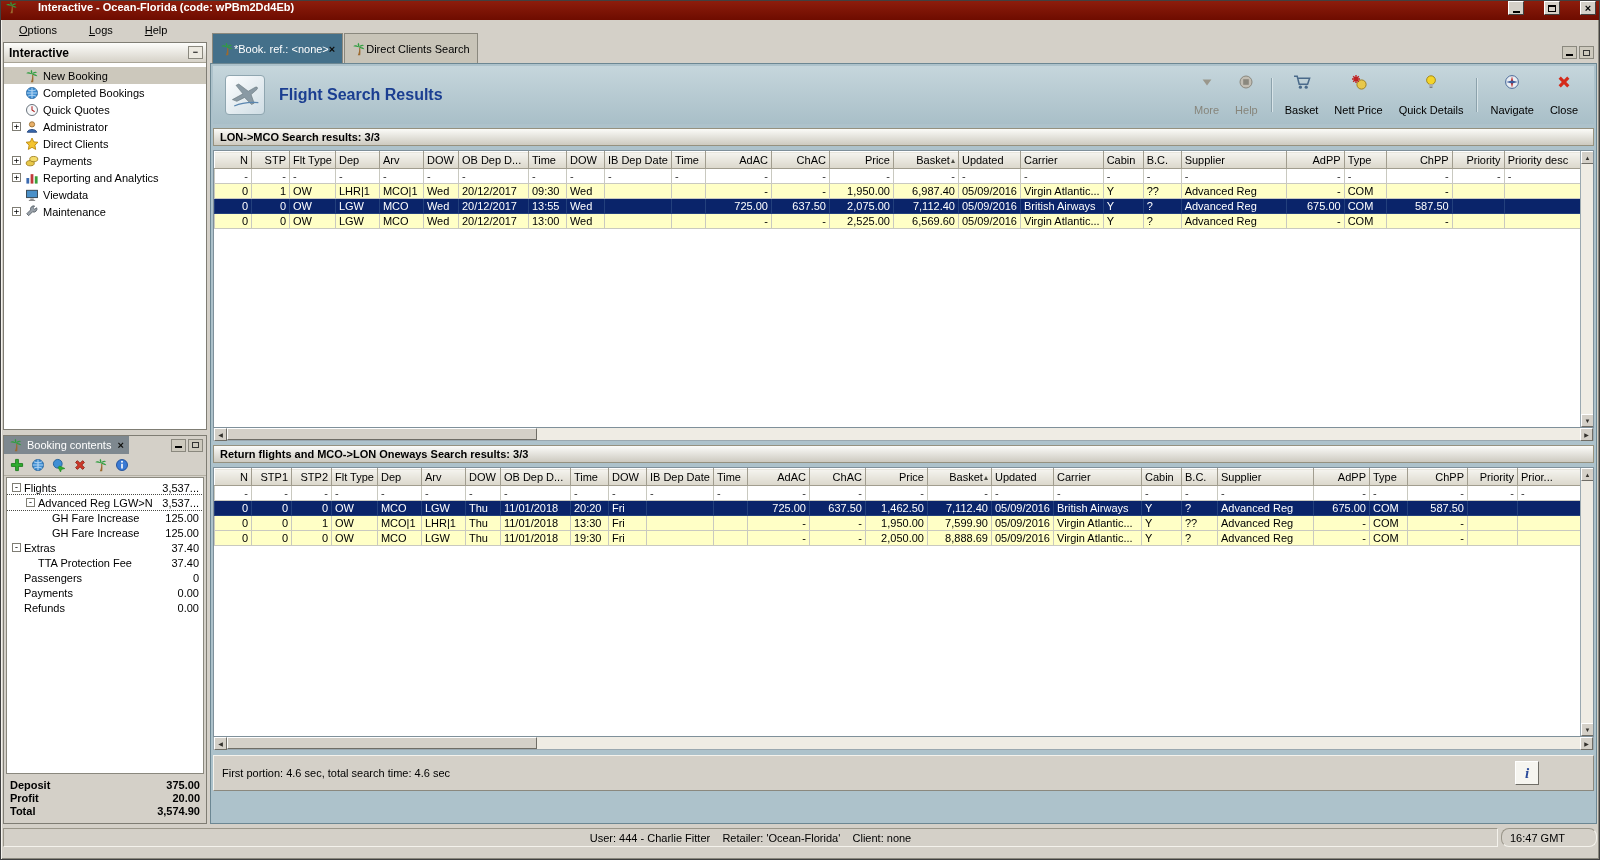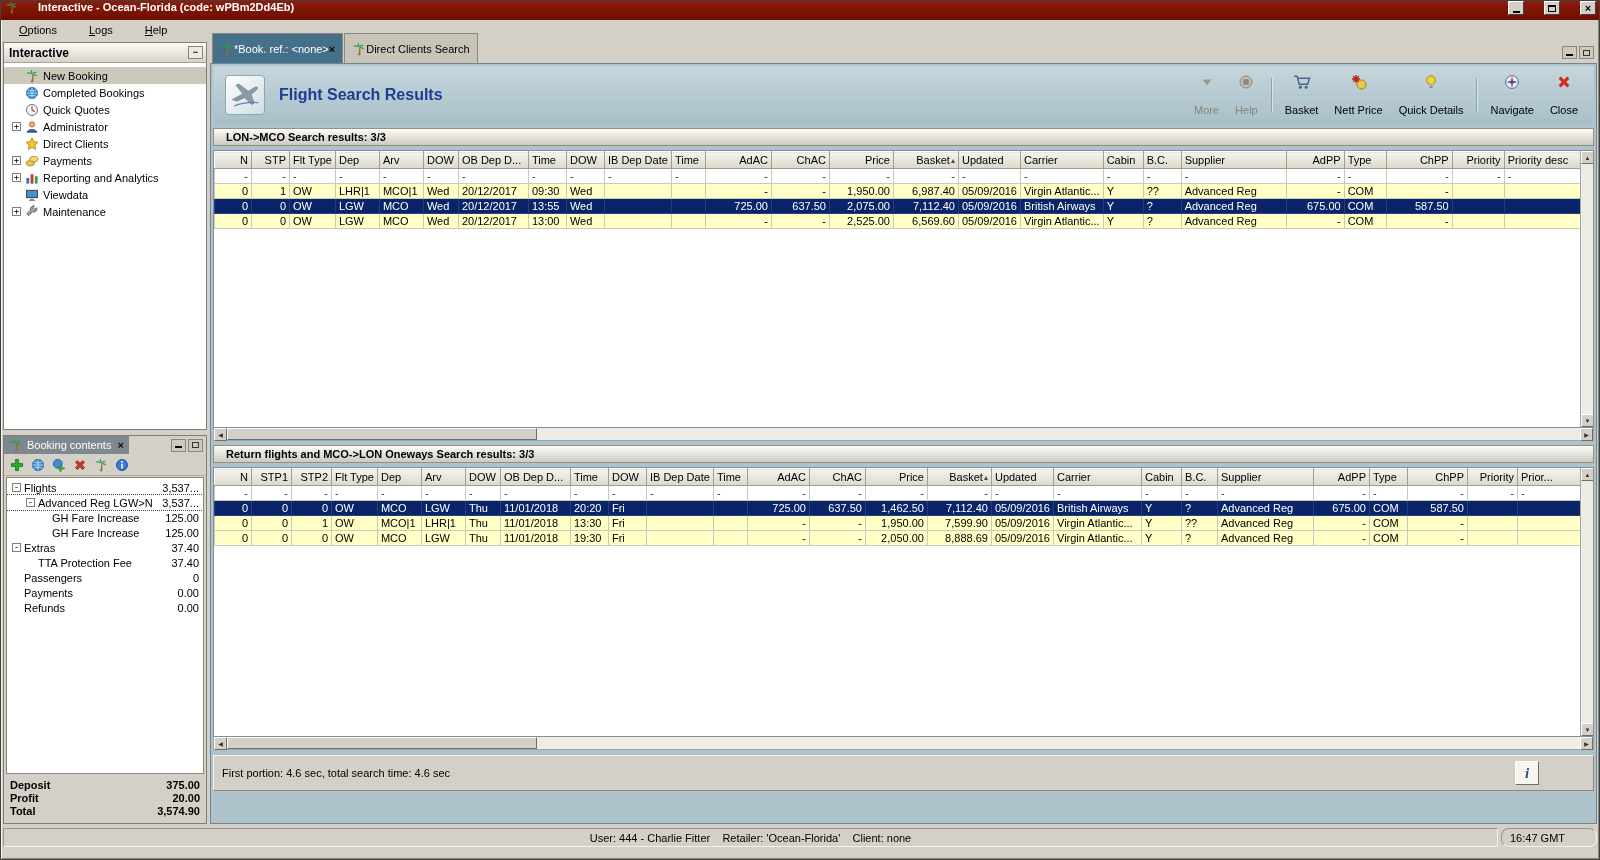--- a/index.html
+++ b/index.html
@@ -137,21 +137,21 @@
     display: flex; flex-direction: column; align-items: center; justify-content: center;
     gap: 14px; padding: 2px 8px; white-space: nowrap;
   }
   .tb-btn .ic svg { width: 18px; height: 16px; }
   .tb-btn.disabled { color: #87857b; }
   .tb-sep { width: 1px; background: #8ca2ac; margin: 6px 5px; box-shadow: 1px 0 0 #d8e4e8; }
   
   .section-bar {
     height: 18px; flex: none; display: flex; align-items: center;
     background: linear-gradient(#fbfbf8, #cdcac0);
-    border: 1px solid #95917f; padding: 0 12px; font-weight: bold;
+    border: 1px solid #95917f; padding: 0 6px; font-weight: bold;
     margin-top: 4px;
   }
   
   .grid-wrap { flex: none; position: relative; background: #fff; border: 1px solid #7f909a; overflow: hidden; margin-top: 4px; }
   #grid1 { height: 278px; }
   #grid2 { height: 270px; }
   table.grid { table-layout: fixed; border-collapse: collapse; }
   table.grid th {
     height: 17px; font-weight: normal; text-align: left;
     background: linear-gradient(#f5f4ef, #dbd7cb);

